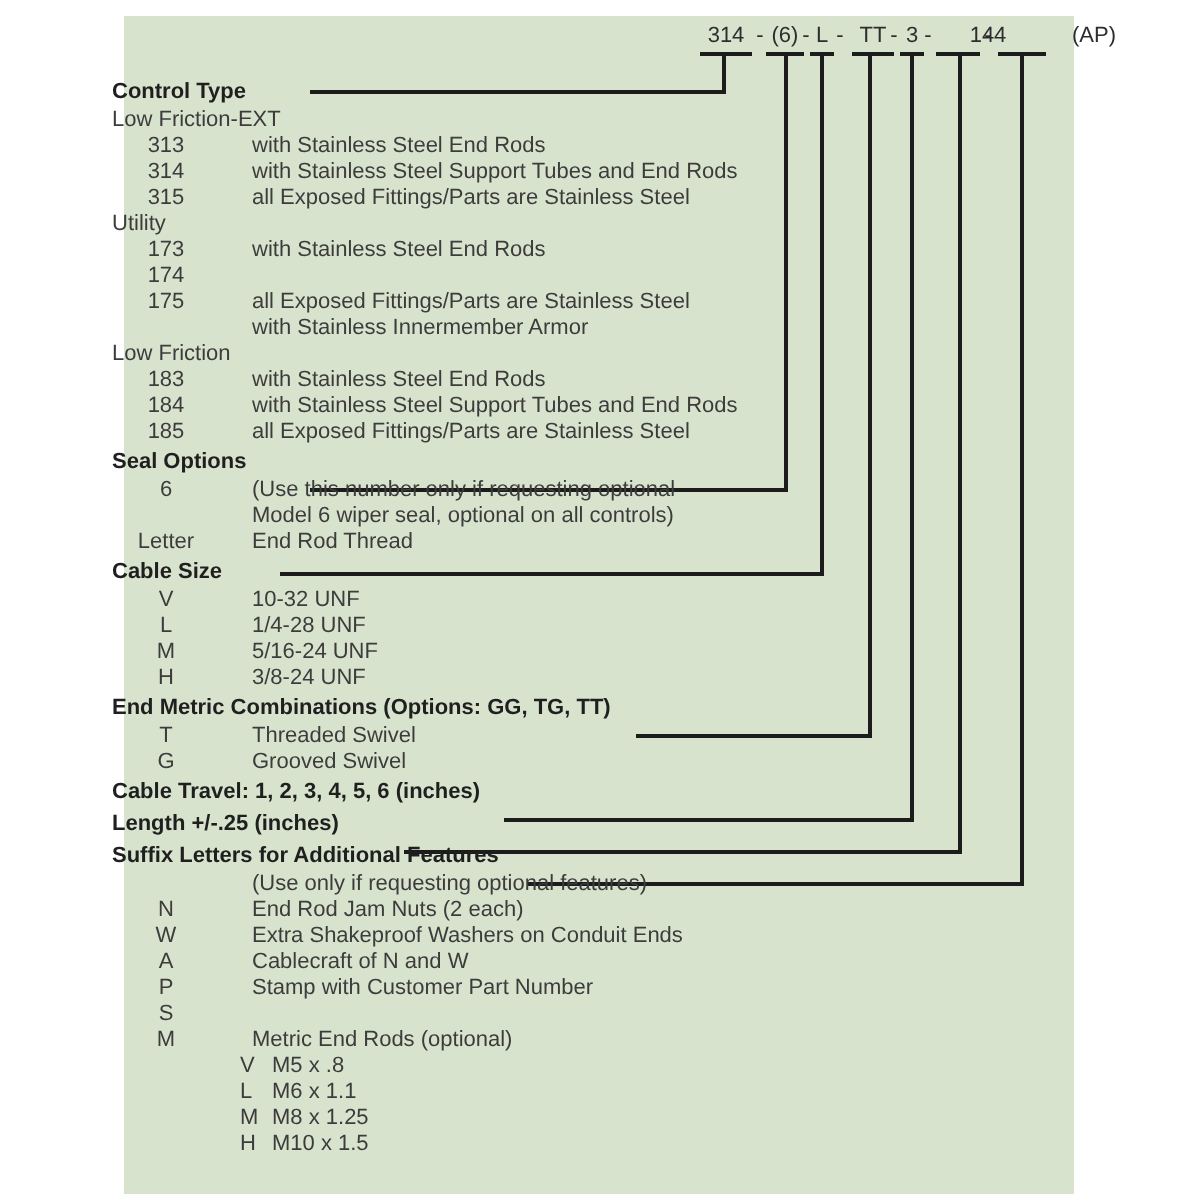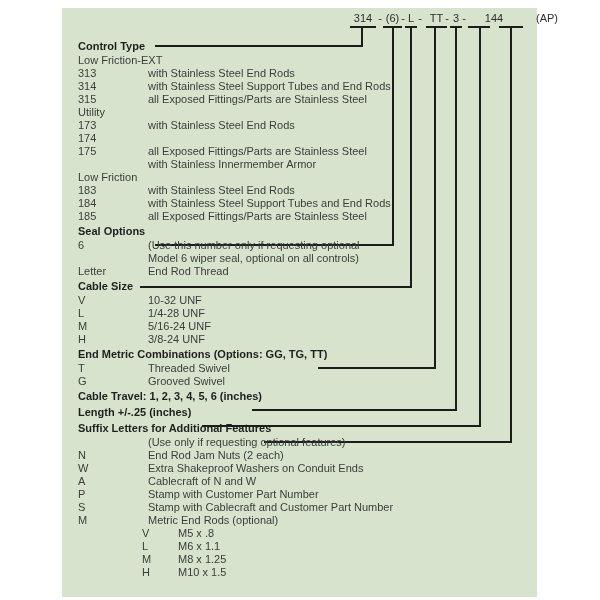--- a/index.html
+++ b/index.html
@@ -1,32 +1,32 @@
 <!DOCTYPE html>
 <html><head>
 <meta charset="utf-8">
 <style>
   html,body{margin:0;padding:0;background:#ffffff;}
   .page{position:relative;width:600px;height:600px;background:#ffffff;overflow:hidden;
         font-family:"Liberation Sans",sans-serif;}
   .panel{position:absolute;left:62px;top:8px;width:475px;height:589px;background:#d8e3ce;}
 
   
-  .speclist{position:absolute;left:78px;top:38px;width:380px;font-size:11px;line-height:13px;
+  .speclist{position:absolute;left:56px;top:38px;width:380px;font-size:11px;line-height:13px;
             color:#3c3c3c;}
   .row{display:flex;}
   .row.header{height:16px;align-items:center;}
   .row.header .label{font-weight:bold;color:#1f1f1f;white-space:nowrap;}
   .row.group{height:13px;}
   .row.group .label{color:#3c3c3c;}
-  .row.item .code{flex:0 0 54px;width:54px;text-align:left;white-space:nowrap;}
+  .row.item .code{flex:0 0 54px;width:54px;text-align:center;white-space:nowrap;}
   .row.item .desc{margin-left:16px;white-space:nowrap;}
   .row.subitem{margin-left:64px;}
   .row.subitem .code{flex:0 0 16px;width:16px;text-align:left;}
-  .row.subitem .desc{margin-left:20px;white-space:nowrap;}
+  .row.subitem .desc{margin-left:0;white-space:nowrap;}
 
   
   .pn-seg,.pn-sep{position:absolute;top:12px;transform:translateX(-50%);font-size:11px;
                   color:#2d2d2d;white-space:nowrap;}
   .pn-bar{position:absolute;top:26px;height:2px;background:#1c1c1c;}
 
   
   .hline{position:absolute;height:2px;background:#1c1c1c;}
   .vline{position:absolute;width:2px;background:#1c1c1c;}
 </style>
@@ -235,23 +235,20 @@
         </span>
       </div>
       <div class="row item">
         <span class="code">P</span>
         <span class="desc">
           <div>Stamp with Customer Part Number</div>
         </span>
       </div>
       <div class="row item">
         <span class="code">S</span>
-        <span class="desc">
-          <div>Stamp with Cablecraft and Customer Part Number</div>
-        </span>
       </div>
       <div class="row item">
         <span class="code">M</span>
         <span class="desc">
           <div>Metric End Rods (optional)</div>
         </span>
       </div>
       <div class="row subitem">
         <span class="code">V</span>
         <span class="desc">

